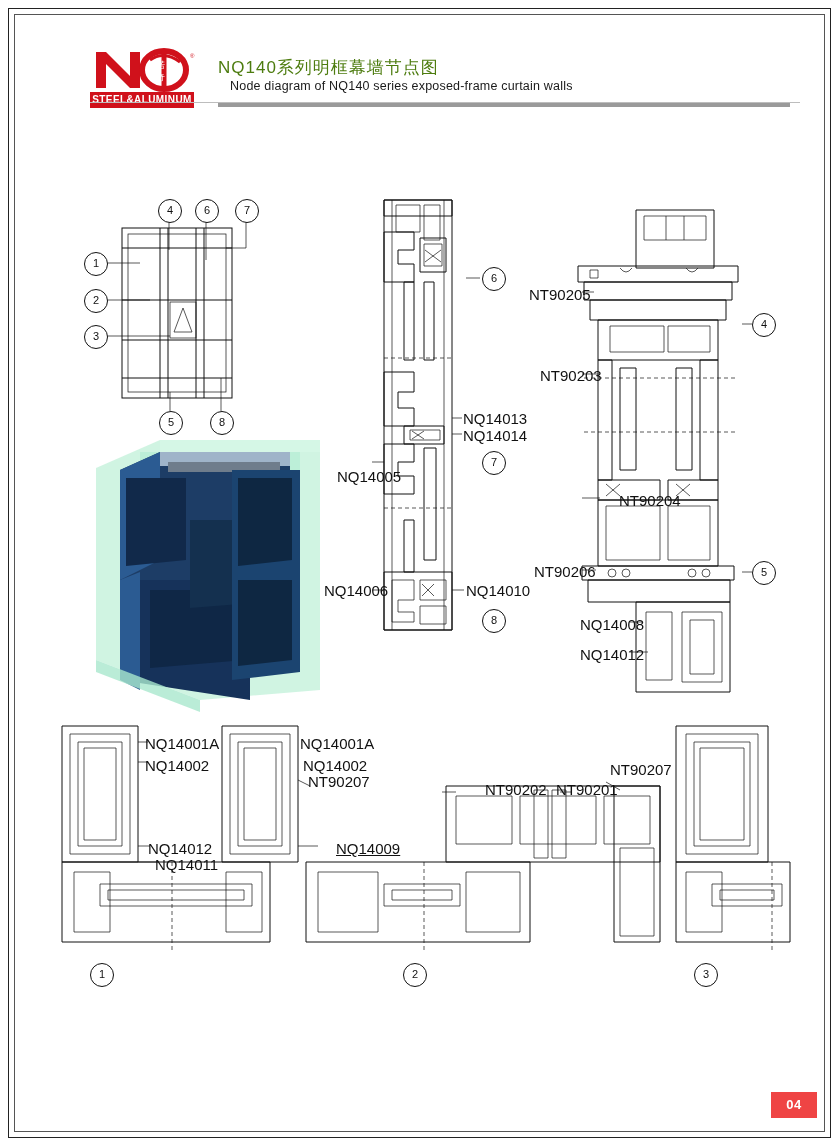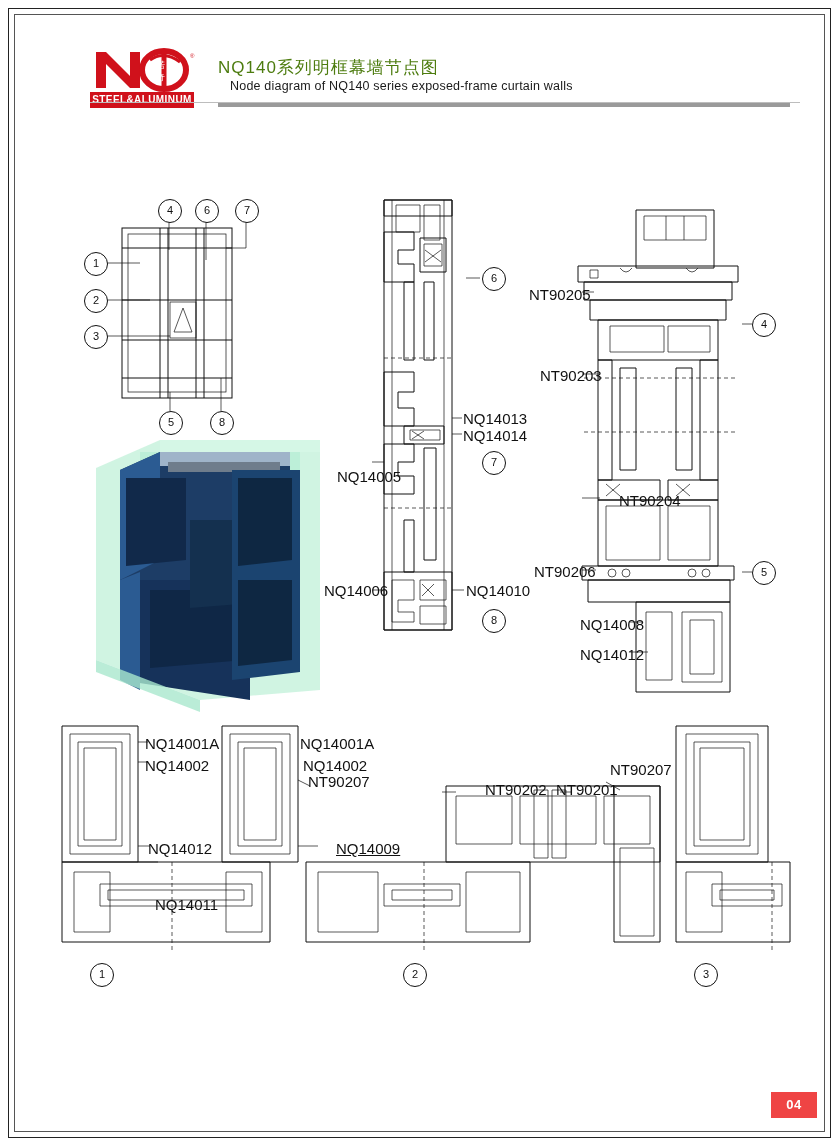--- a/index.html
+++ b/index.html
@@ -317,21 +317,21 @@
   <div class="lbl" style="left:529px;top:286px;">NT90205</div>
   <div class="lbl" style="left:540px;top:367px;">NT90203</div>
   <div class="lbl" style="left:571px;top:492px;padding-left:48px;">NT90204</div>
   <div class="lbl" style="left:534px;top:563px;">NT90206</div>
   <div class="lbl" style="left:580px;top:616px;text-align:center;">NQ14008</div>
   <div class="lbl" style="left:580px;top:646px;">NQ14012</div>
 
   <div class="lbl" style="left:145px;top:735px;">NQ14001A</div>
   <div class="lbl" style="left:145px;top:757px;">NQ14002</div>
   <div class="lbl" style="left:148px;top:840px;">NQ14012</div>
-  <div class="lbl" style="left:155px;top:856px;margin-top:40px;">NQ14011</div>
+  <div class="lbl" style="left:155px;top:856px;">NQ14011</div>
 
   <div class="lbl" style="left:300px;top:735px;">NQ14001A</div>
   <div class="lbl" style="left:303px;top:757px;">NQ14002</div>
   <div class="lbl" style="left:308px;top:773px;">NT90207</div>
   <div class="lbl" style="left:336px;top:840px;text-decoration:underline;">NQ14009</div>
   <div class="lbl" style="left:441px;top:781px;padding-left:44px;">NT90202</div>
   <div class="lbl" style="left:556px;top:781px;">NT90201</div>
 
   <div class="lbl" style="left:610px;top:761px;">NT90207</div>
 

